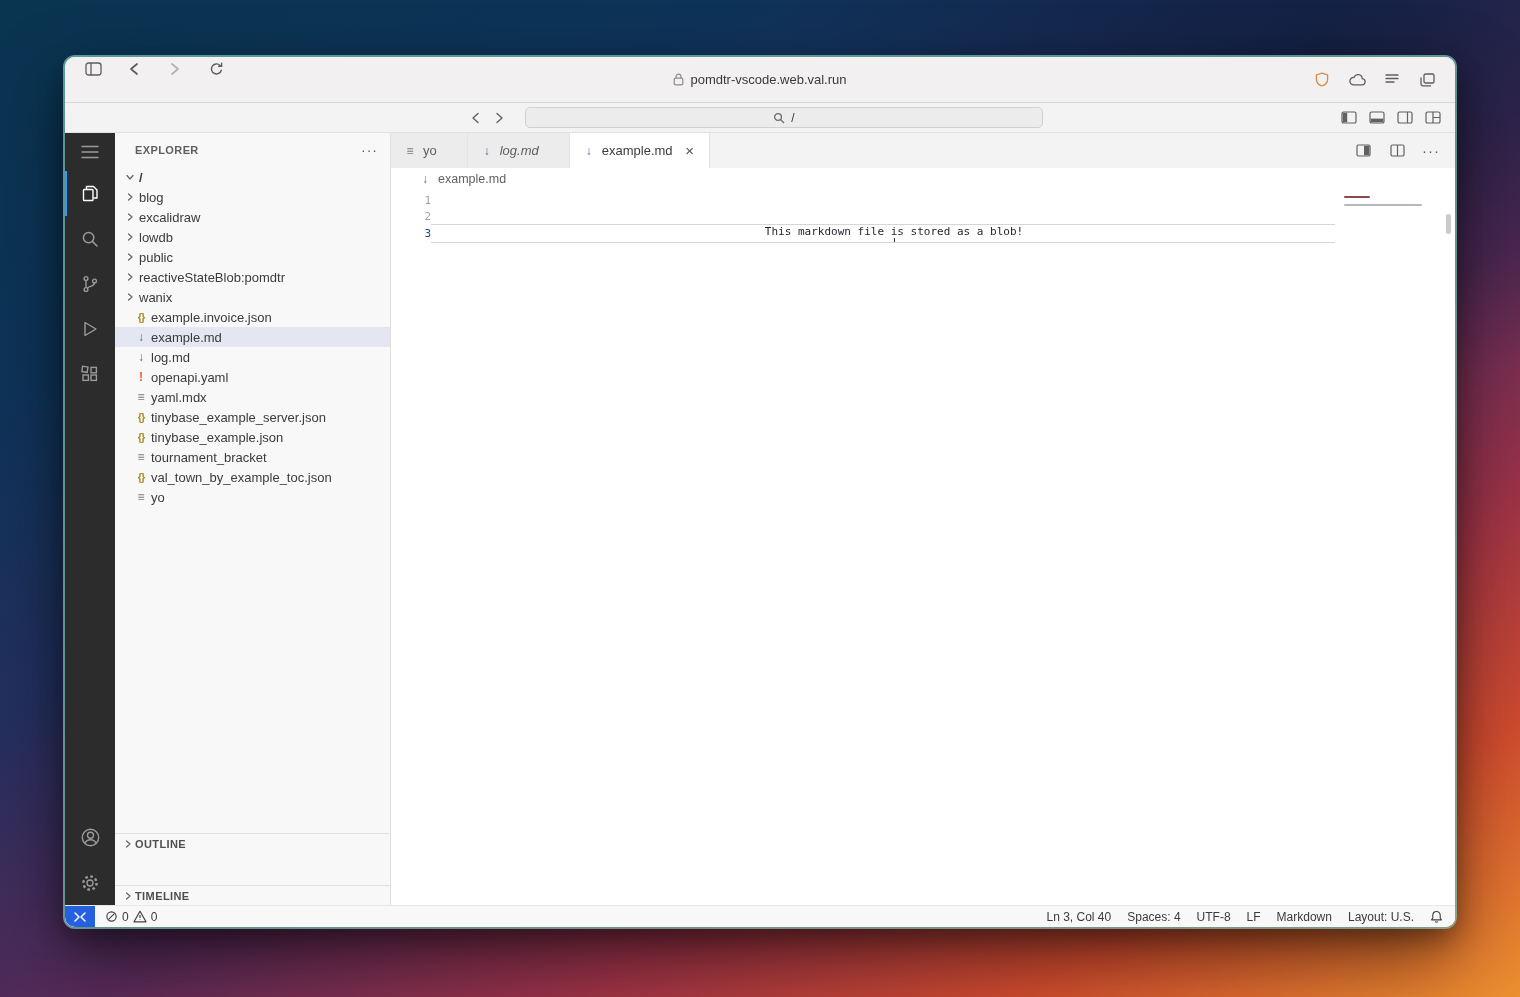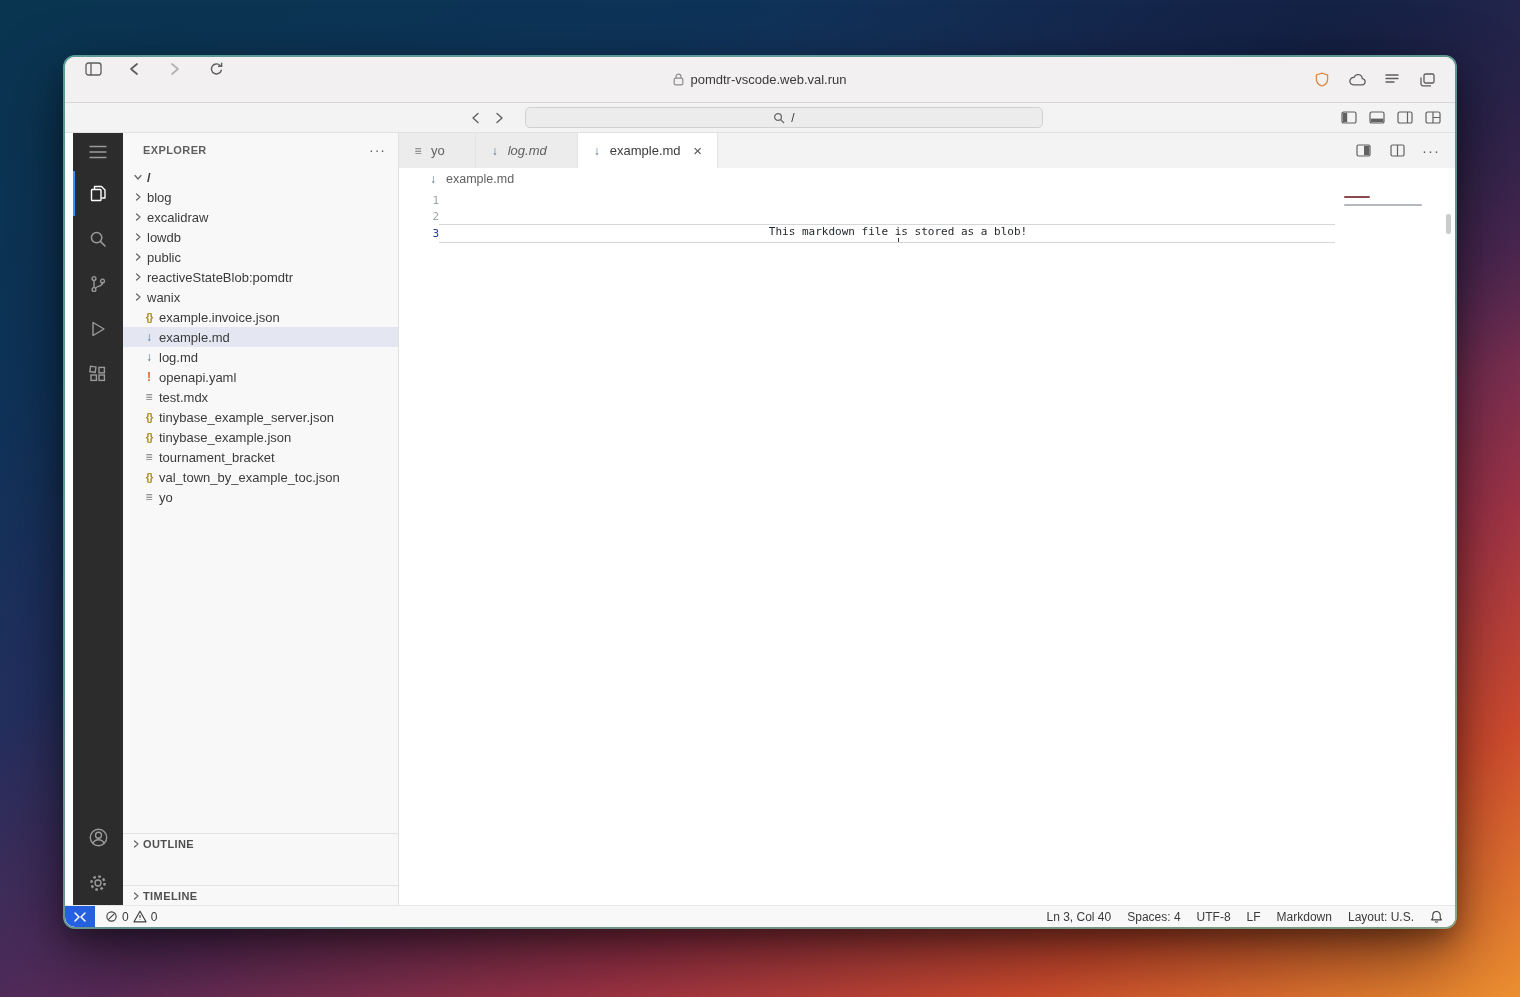--- a/index.html
+++ b/index.html
@@ -45,21 +45,21 @@
   .command-center{
     margin-left:14px; width:518px; height:21px; background:#ececec; border:1px solid #d0d0d0;
     border-radius:5px; display:flex; align-items:center; justify-content:center; gap:6px;
     color:#3a3a3a; font-size:12px; cursor:pointer;
   }
   .command-center .mag{color:#6a6a6a}
   .tb-flex{flex:1}
   .layout-ics{display:flex; align-items:center; gap:8px; padding-right:12px; color:#565656;}
   .layout-ics .nav-ic{width:20px}
   
-  .main{flex:1; display:flex; min-height:0;padding-left:8px;}
+  .main{flex:1; display:flex; min-height:0;}
   .activitybar{
     flex:0 0 50px; background:#2c2c2c; display:flex; flex-direction:column; align-items:stretch;
   }
   .ab-item{
     height:45px; display:flex; align-items:center; justify-content:center;
     color:#9a9a9a; border-left:2px solid transparent; border-right:2px solid transparent; cursor:pointer;
   }
   .ab-item.first{height:38px}
   .ab-item.active{color:#ffffff; border-left-color:#3794ff;}
   .ab-bottom{margin-top:auto; display:flex; flex-direction:column;}
@@ -389,21 +389,21 @@
           <div class="row file-row">
             <span class="fic md">↓</span>
             <span class="lbl">log.md</span>
           </div>
           <div class="row file-row">
             <span class="fic yaml">!</span>
             <span class="lbl">openapi.yaml</span>
           </div>
           <div class="row file-row">
             <span class="fic plain">≡</span>
-            <span class="lbl">test.mdx</span>
+            <span class="lbl">yaml.mdx</span>
           </div>
           <div class="row file-row">
             <span class="fic json">{}</span>
             <span class="lbl">tinybase_example_server.json</span>
           </div>
           <div class="row file-row">
             <span class="fic json">{}</span>
             <span class="lbl">tinybase_example.json</span>
           </div>
           <div class="row file-row">

